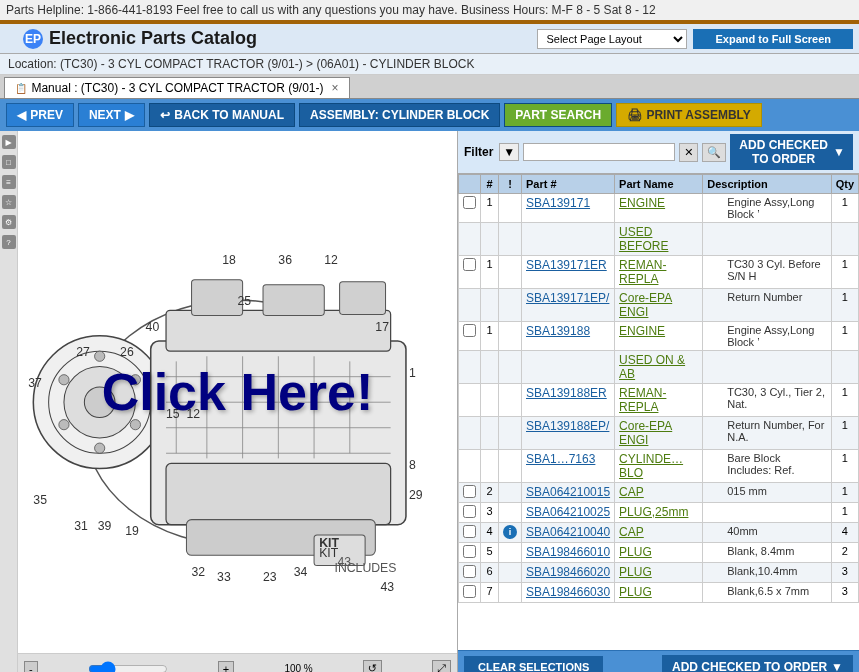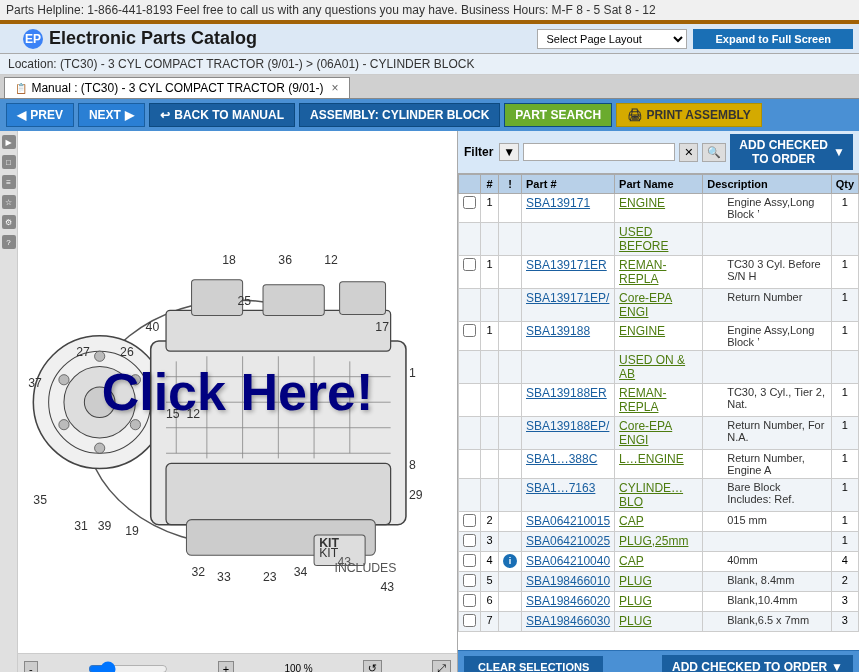--- a/index.html
+++ b/index.html
@@ -559,29 +559,20 @@
               <td class="info-col"></td>
               <td><span class="part-link">SBA139188EP/</span></td>
               <td><span class="part-name">Core-EPA ENGI</span></td>
               <td class="desc-cell">Return Number, For N.A.</td>
               <td class="qty-col">1</td>
             </tr>
             <tr>
               <td class="cb-col"></td>
               <td class="num-col"></td>
               <td class="info-col"></td>
-              <td><span class="part-link">SBA1…388C</span></td>
-              <td><span class="part-name">L…ENGINE</span></td>
-              <td class="desc-cell">Return Number, Engine A</td>
-              <td class="qty-col">1</td>
-            </tr>
-            <tr>
-              <td class="cb-col"></td>
-              <td class="num-col"></td>
-              <td class="info-col"></td>
               <td><span class="part-link">SBA1…7163</span></td>
               <td><span class="part-name">CYLINDE…BLO</span></td>
               <td class="desc-cell">Bare Block Includes: Ref.</td>
               <td class="qty-col">1</td>
             </tr>
             <tr>
               <td class="cb-col"><input type="checkbox" style=""></td>
               <td class="num-col">2</td>
               <td class="info-col"></td>
               <td><span class="part-link">SBA064210015</span></td>

